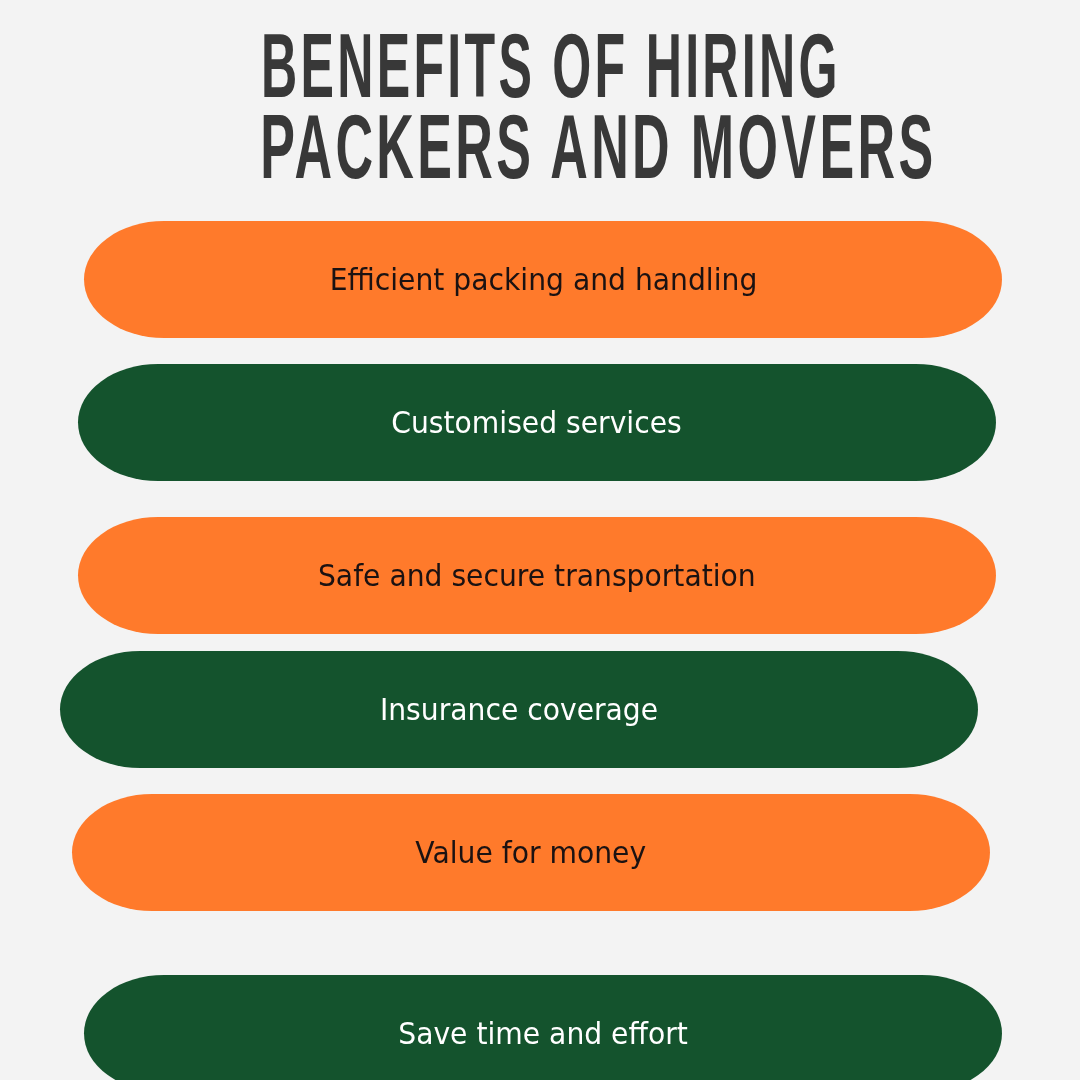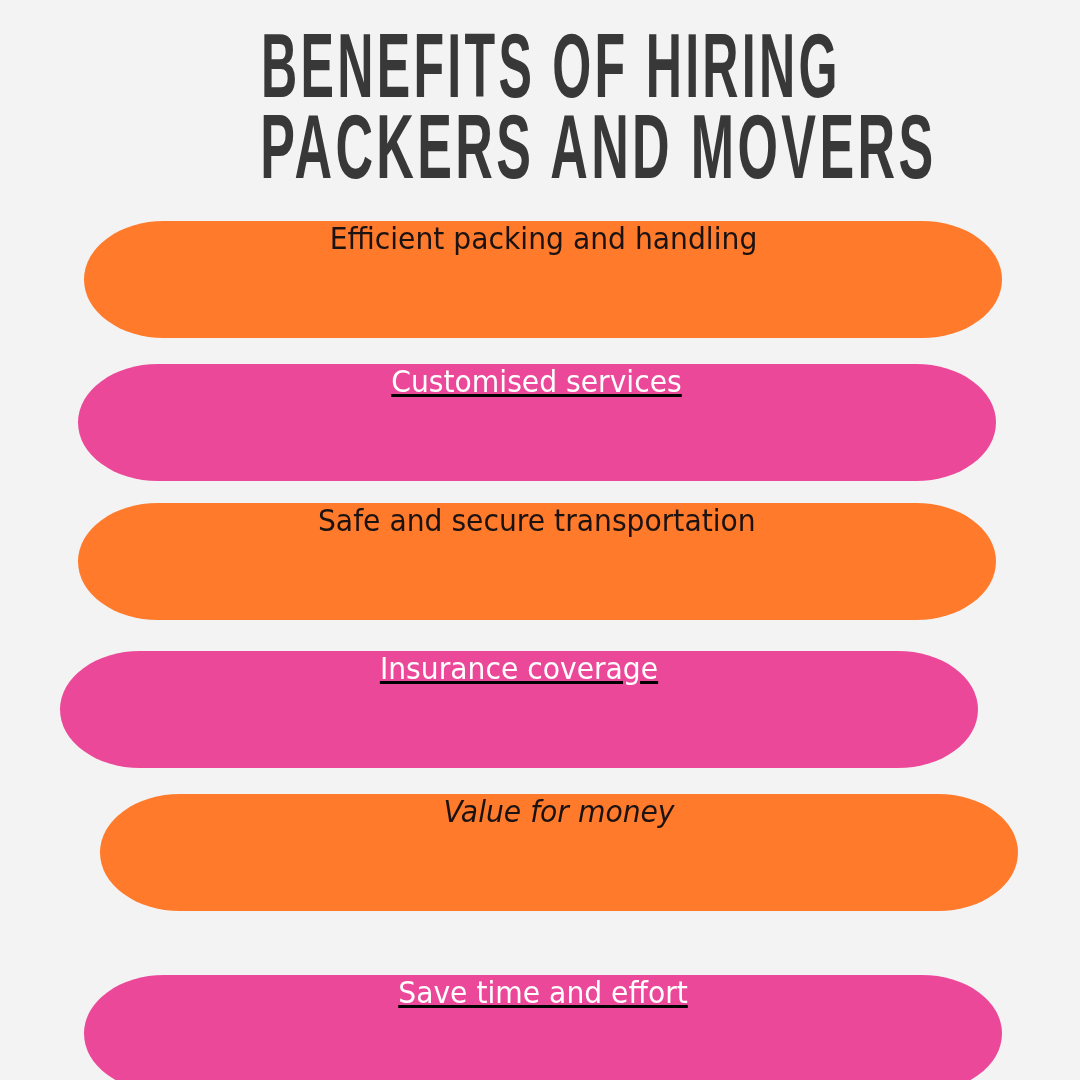--- a/index.html
+++ b/index.html
@@ -29,26 +29,26 @@
     #title-1 { top: 20px; padding-left: 11px; }
     #title-1 span { transform: scaleX(0.545) scaleY(0.98); }
     #title-2 { top: 101px; text-align: right; }
     #title-2 span { transform: scaleX(0.565) scaleY(0.98); }
 
     .pill {
       position: absolute;
       height: 117px;
       border-radius: 80px / 58.5px;
       display: flex;
-      align-items: flex-start;
+      align-items: center;
       justify-content: center;
       box-sizing: border-box;
     }
     .pill.orange { background: #FF7A2B; }
-    .pill.blue { background: #ec4899; text-decoration: underline; }
+    .pill.blue { background: #14532d; }
     .pill-label {
       font-family: "DejaVu Sans", sans-serif;
       font-size: 30px;
       letter-spacing: 0px;
       white-space: nowrap;
       transform: scaleX(0.94);
     }
     .pill.orange .pill-label { color: #1B1212; }
     .pill.blue .pill-label { color: #FFFFFF; }
   </style>
@@ -63,27 +63,27 @@
 </div>
 
 <div class="pill orange" style="left:84px; width:918px; top:221px;">
   <span class="pill-label">Efficient packing and handling</span>
 </div>
 
 <div class="pill blue" style="left:78px; width:918px; top:364px;">
   <span class="pill-label">Customised services</span>
 </div>
 
-<div class="pill orange" style="left:78px; width:918px; top:503px;">
+<div class="pill orange" style="left:78px; width:918px; top:517px;">
   <span class="pill-label">Safe and secure transportation</span>
 </div>
 
 <div class="pill blue" style="left:60px; width:918px; top:651px;">
   <span class="pill-label">Insurance coverage</span>
 </div>
 
-<div class="pill orange" style="left:100px; width:918px; top:794px;font-style:italic;">
+<div class="pill orange" style="left:72px; width:918px; top:794px;">
   <span class="pill-label">Value for money</span>
 </div>
 
 <div class="pill blue" style="left:84px; width:918px; top:937px;margin-top:38px;">
   <span class="pill-label">Save time and effort</span>
 </div>
 
 </body></html>

